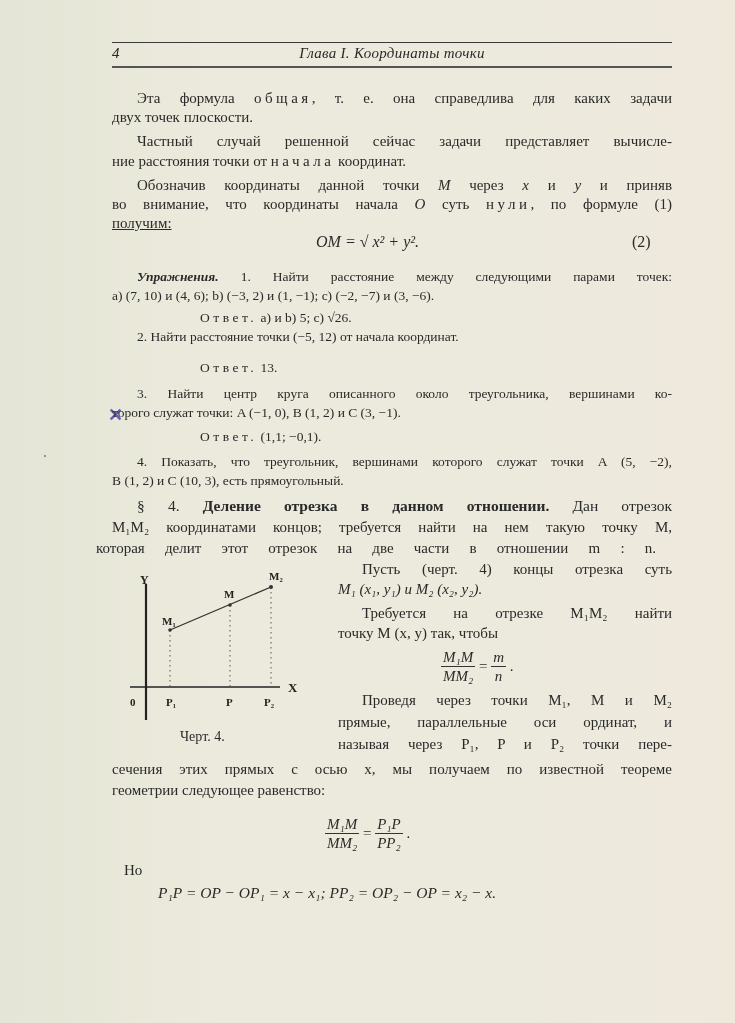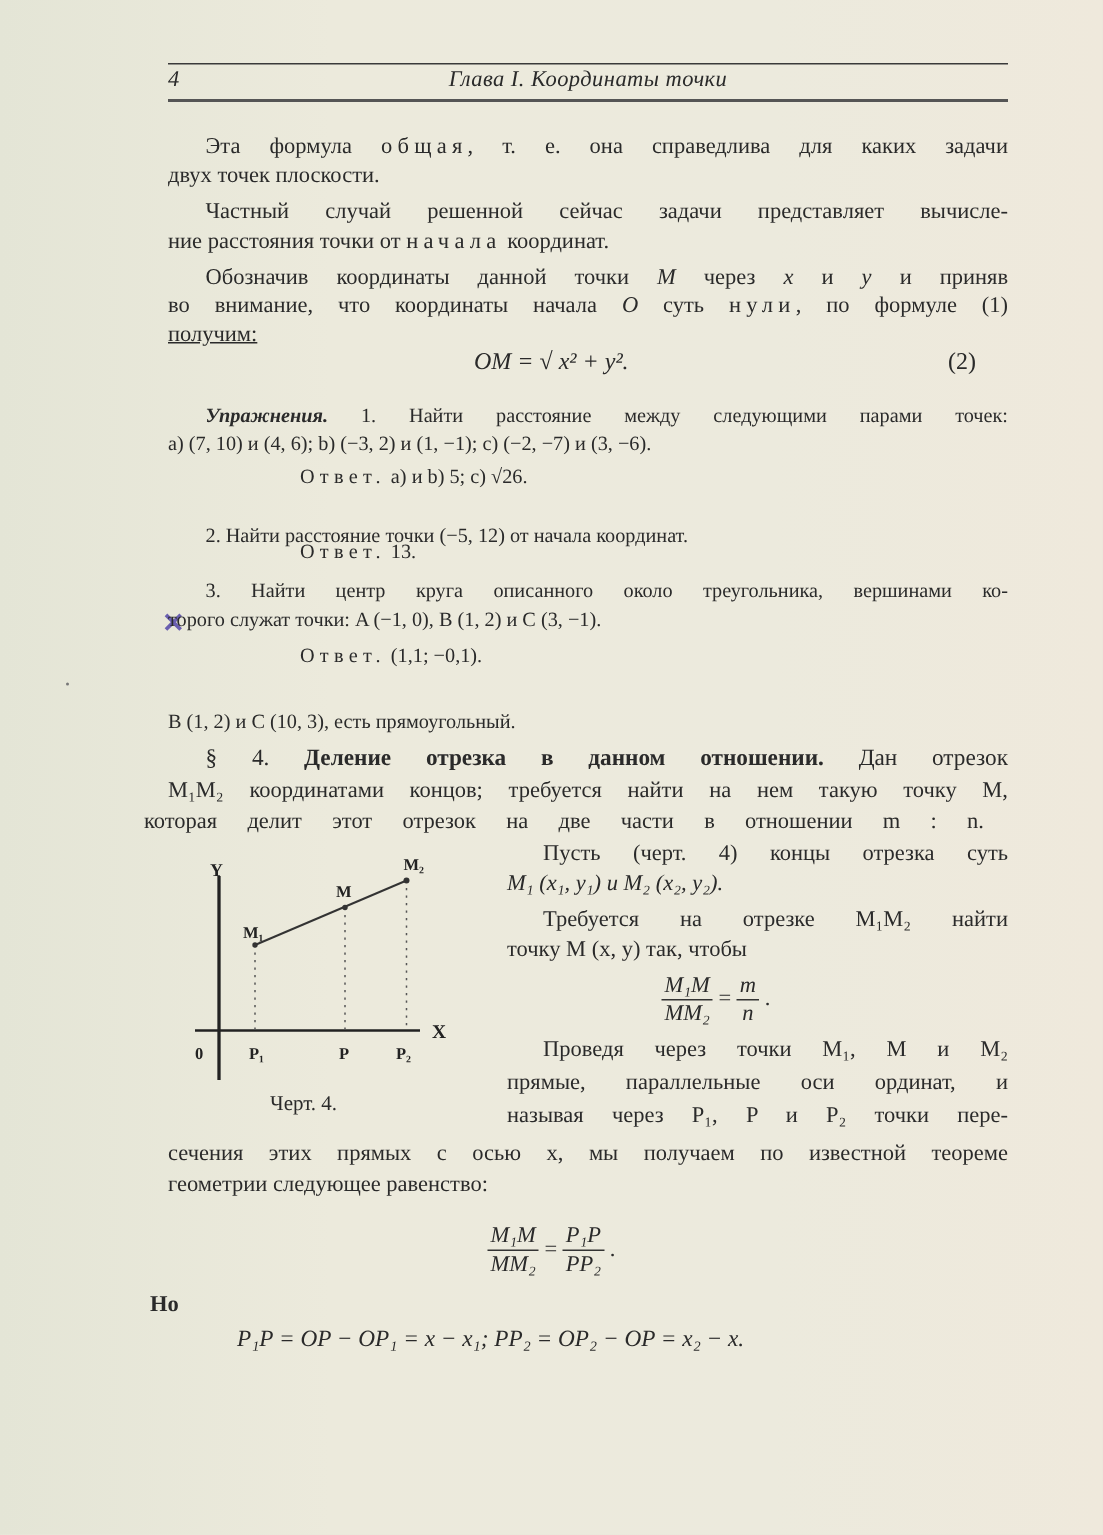--- a/index.html
+++ b/index.html
@@ -70,32 +70,33 @@
   <div class="formula" style="top:233px;left:632px;">(2)</div>
 
   <div class="line small just" style="top:268px;left:137px;width:535px;">
     <span class="bi">Упражнения.</span> <span>1. Найти расстояние между следующими парами точек:</span>
   </div>
   <div class="line small" style="top:287px;left:112px;">a) (7, 10) и (4, 6); b) (−3, 2) и (1, −1); c) (−2, −7) и (3, −6).</div>
   <div class="line small" style="top:309px;left:200px;">
     <span class="sp">Ответ.</span> <span>a) и b) 5; c) √26.</span>
   </div>
 
-  <div class="line small" style="top:348px;left:137px;text-align:right;">2. Найти расстояние точки (−5, 12) от начала координат.</div>
+  <div class="line small" style="top:328px;left:137px;text-align:right;">2. Найти расстояние точки (−5, 12) от начала координат.</div>
   <div class="line small" style="top:359px;left:200px;">
     <span class="sp">Ответ.</span> <span>13.</span>
   </div>
 
   <div class="mark">✕</div>
   <div class="line small just" style="top:385px;left:137px;width:535px;">3. Найти центр круга описанного около треугольника, вершинами ко-</div>
   <div class="line small" style="top:404px;left:112px;">торого служат точки: A (−1, 0), B (1, 2) и C (3, −1).</div>
   <div class="line small" style="top:428px;left:200px;">
     <span class="sp">Ответ.</span> <span>(1,1; −0,1).</span>
   </div>
 
+  <div class="line small just" style="top:453px;left:137px;width:535px;">4. Показать, что треугольник, вершинами которого служат точки A (5, −2),</div>
   <div class="line small" style="top:472px;left:112px;">B (1, 2) и C (10, 3), есть прямоугольный.</div>
 
   <div class="line just" style="top:497px;left:137px;width:535px;font-size:15.5px;">
     <span>§ 4.</span> <span class="bold">Деление отрезка в данном отношении.</span> <span>Дан отрезок</span>
   </div>
   <div class="line just" style="top:518px;left:112px;width:560px;">M₁M₂ координатами концов; требуется найти на нем такую точку M,</div>
   <div class="line just" style="top:539px;left:96px;width:560px;">которая делит этот отрезок на две части в отношении m : n.</div>
 
   <div class="line just" style="top:560px;left:362px;width:310px;">Пусть (черт. 4) концы отрезка суть</div>
   <div class="line" style="top:580px;left:338px;font-style:italic;">M₁ (x₁, y₁) и M₂ (x₂, y₂).</div>
@@ -116,21 +117,21 @@
   <div class="line" style="top:781px;left:112px;">геометрии следующее равенство:</div>
   <div class="line just" style="top:760px;left:112px;width:560px;">сечения этих прямых с осью x, мы получаем по известной теореме</div>
 
   <div class="formula" style="top:815px;left:325px;font-size:15px;">
     <span class="frac"><span class="n">M₁M</span><span class="d">MM₂</span></span>
     <span style="vertical-align:middle;">=</span>
     <span class="frac"><span class="n">P₁P</span><span class="d">PP₂</span></span>
     <span style="vertical-align:middle;">.</span>
   </div>
 
-  <div class="line" style="top:861px;left:100px;font-weight:bold;">Но</div>
+  <div class="line" style="top:861px;left:124px;">Но</div>
   <div class="formula" style="top:884px;left:158px;font-style:italic;font-size:15.5px;">P₁P = OP − OP₁ = x − x₁;  PP₂ = OP₂ − OP = x₂ − x.</div>
 
   <svg class="fig" viewBox="0 0 190 170">
 
     <line x1="16" y1="14" x2="16" y2="150" stroke="#222" stroke-width="2.2"></line>
 
     <line x1="0" y1="117" x2="150" y2="117" stroke="#222" stroke-width="1.6"></line>
 
     <line x1="40" y1="60" x2="141" y2="17" stroke="#333" stroke-width="1.3"></line>
 

